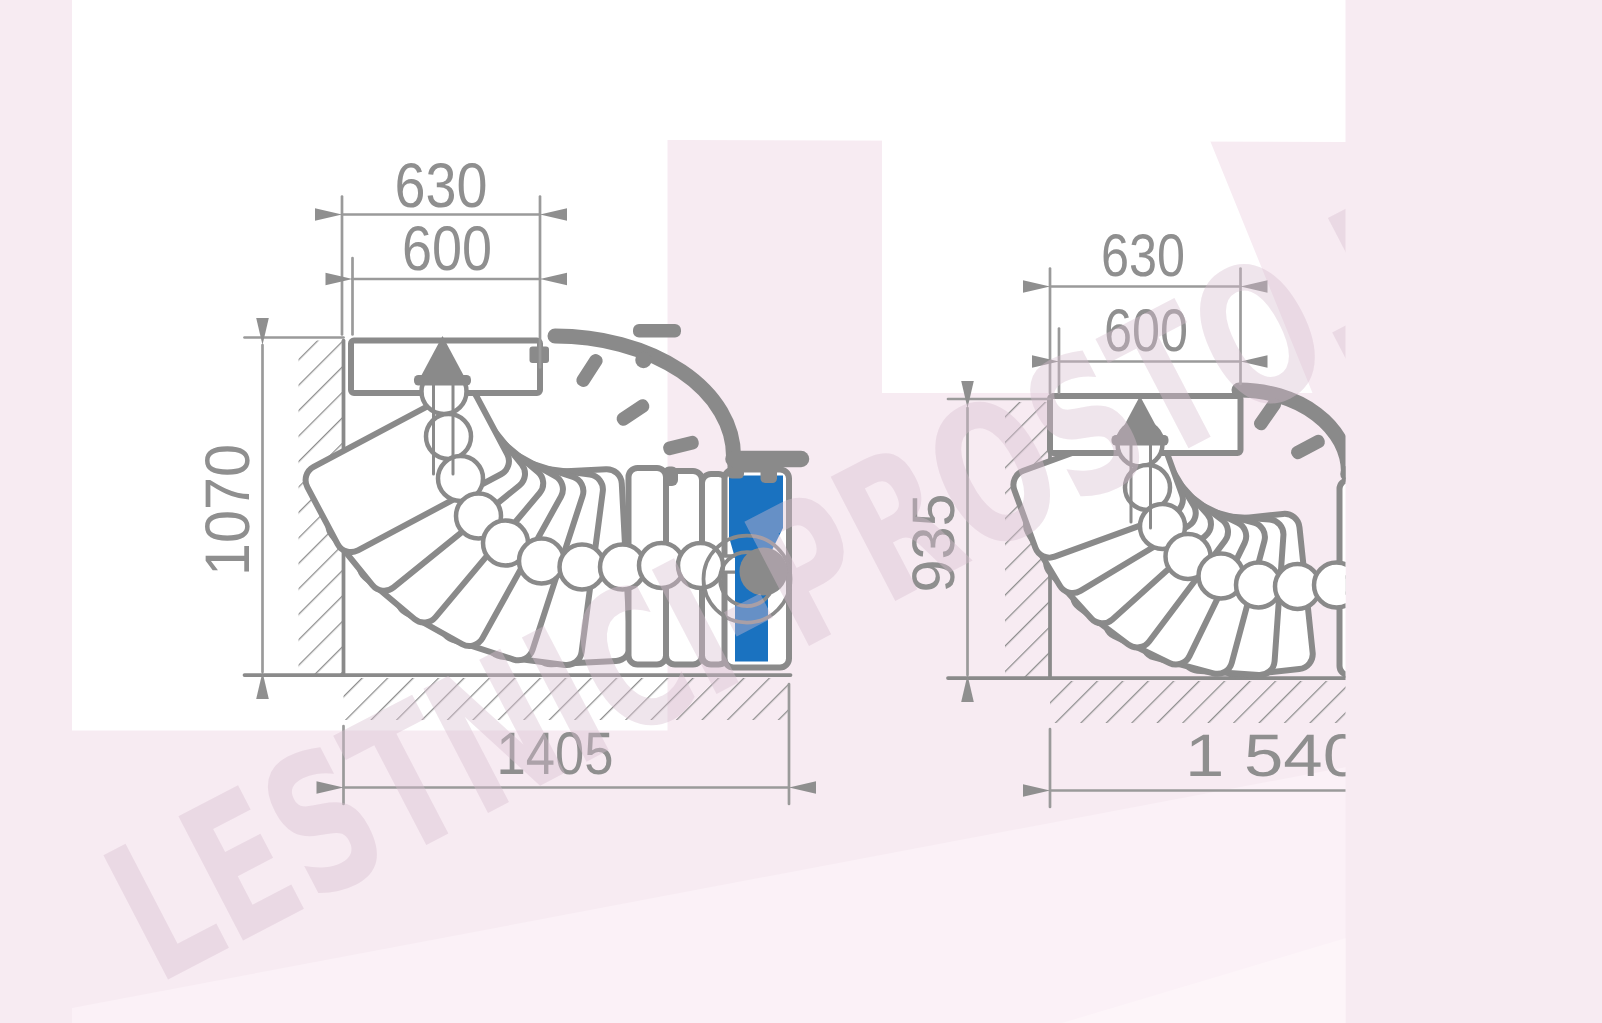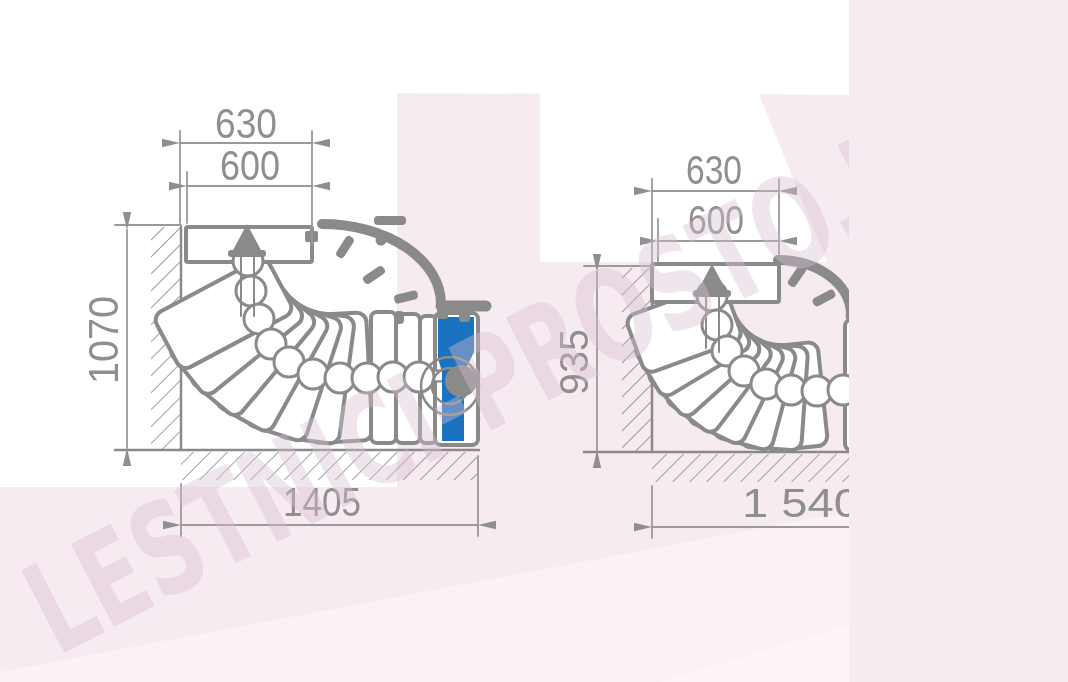--- a/index.html
+++ b/index.html
@@ -1,16 +1,16 @@
 <!DOCTYPE html>
 <html><head>
 <meta charset="utf-8">
 <style>
   html,body{margin:0;padding:0;background:#f7ebf2;}
-  .stage{position:relative;width:849px;height:682px;overflow:hidden;}
+  .stage{position:relative;width:849px;height:682px;overflow:hidden;margin-left:48px;}
   svg{display:block;width:1068px;height:682px;}
   .dim-text{font-family:"Liberation Sans", sans-serif;fill:#8f8f8f;}
   .wm{font-family:"DejaVu Sans", sans-serif;font-weight:bold;}
 </style>
 </head>
 <body>
 
 <div class="stage">
 <svg viewBox="0 0 1068 682" xmlns="http://www.w3.org/2000/svg">
   <defs>

